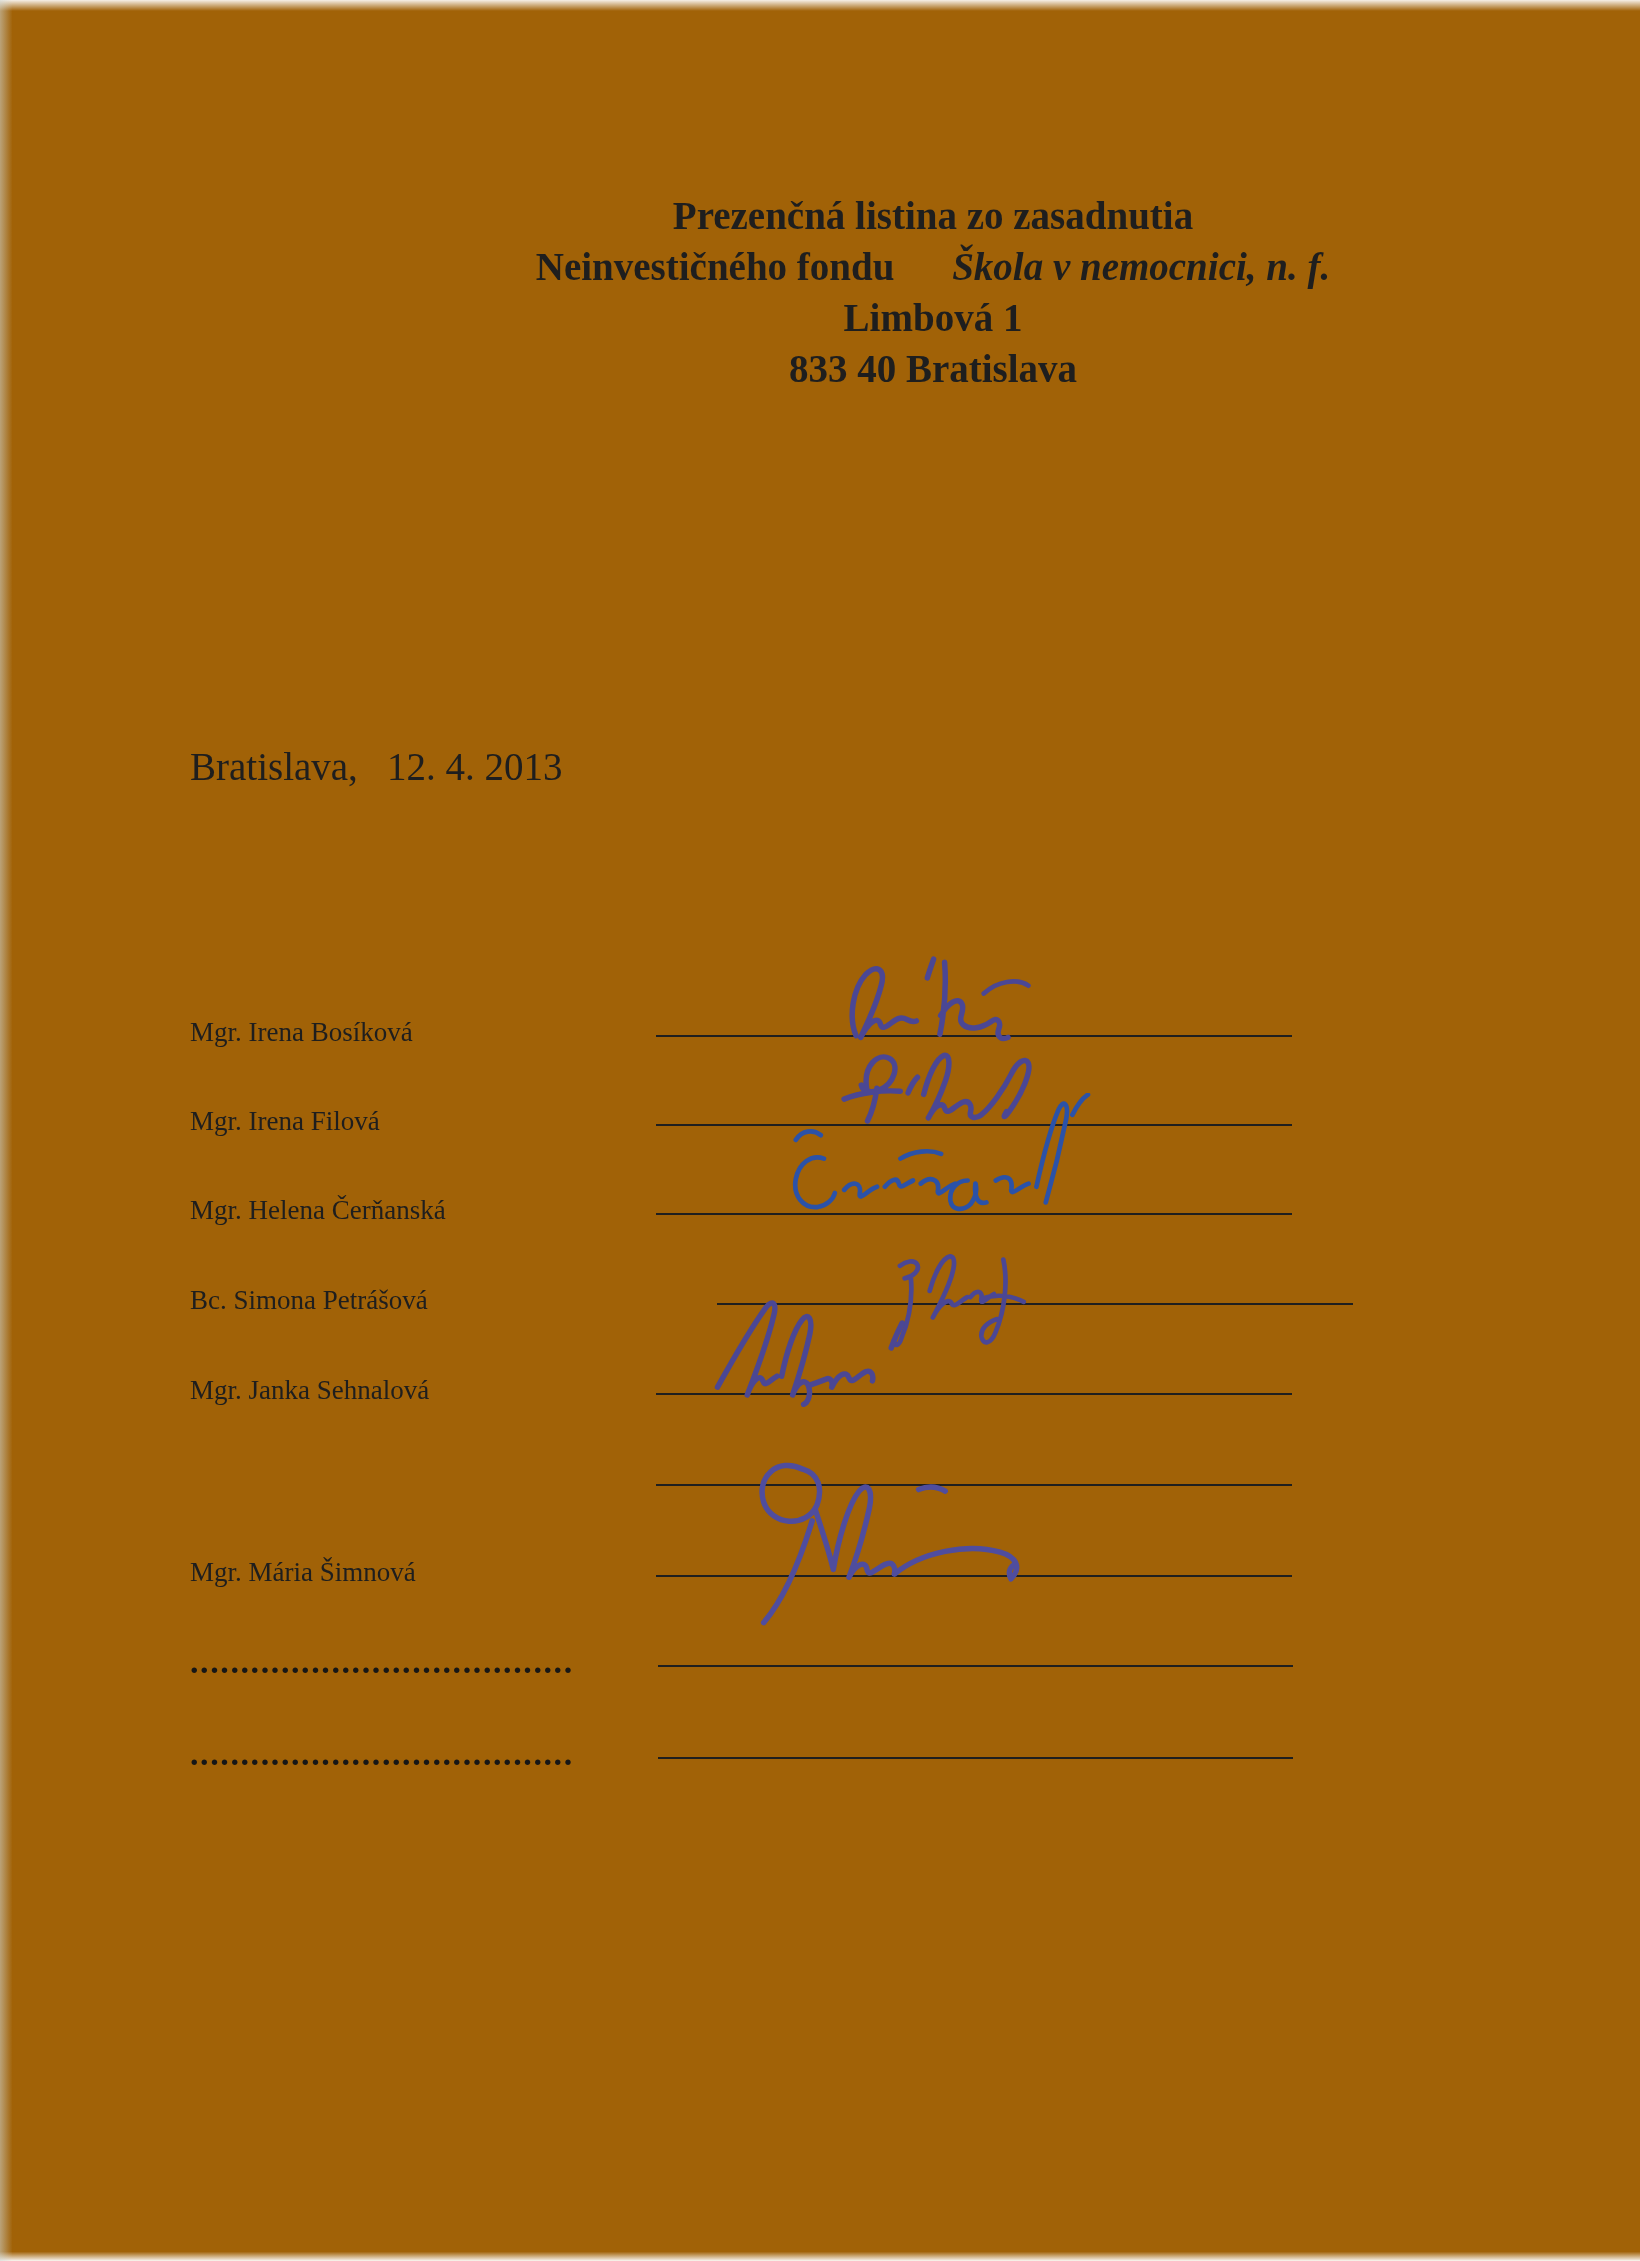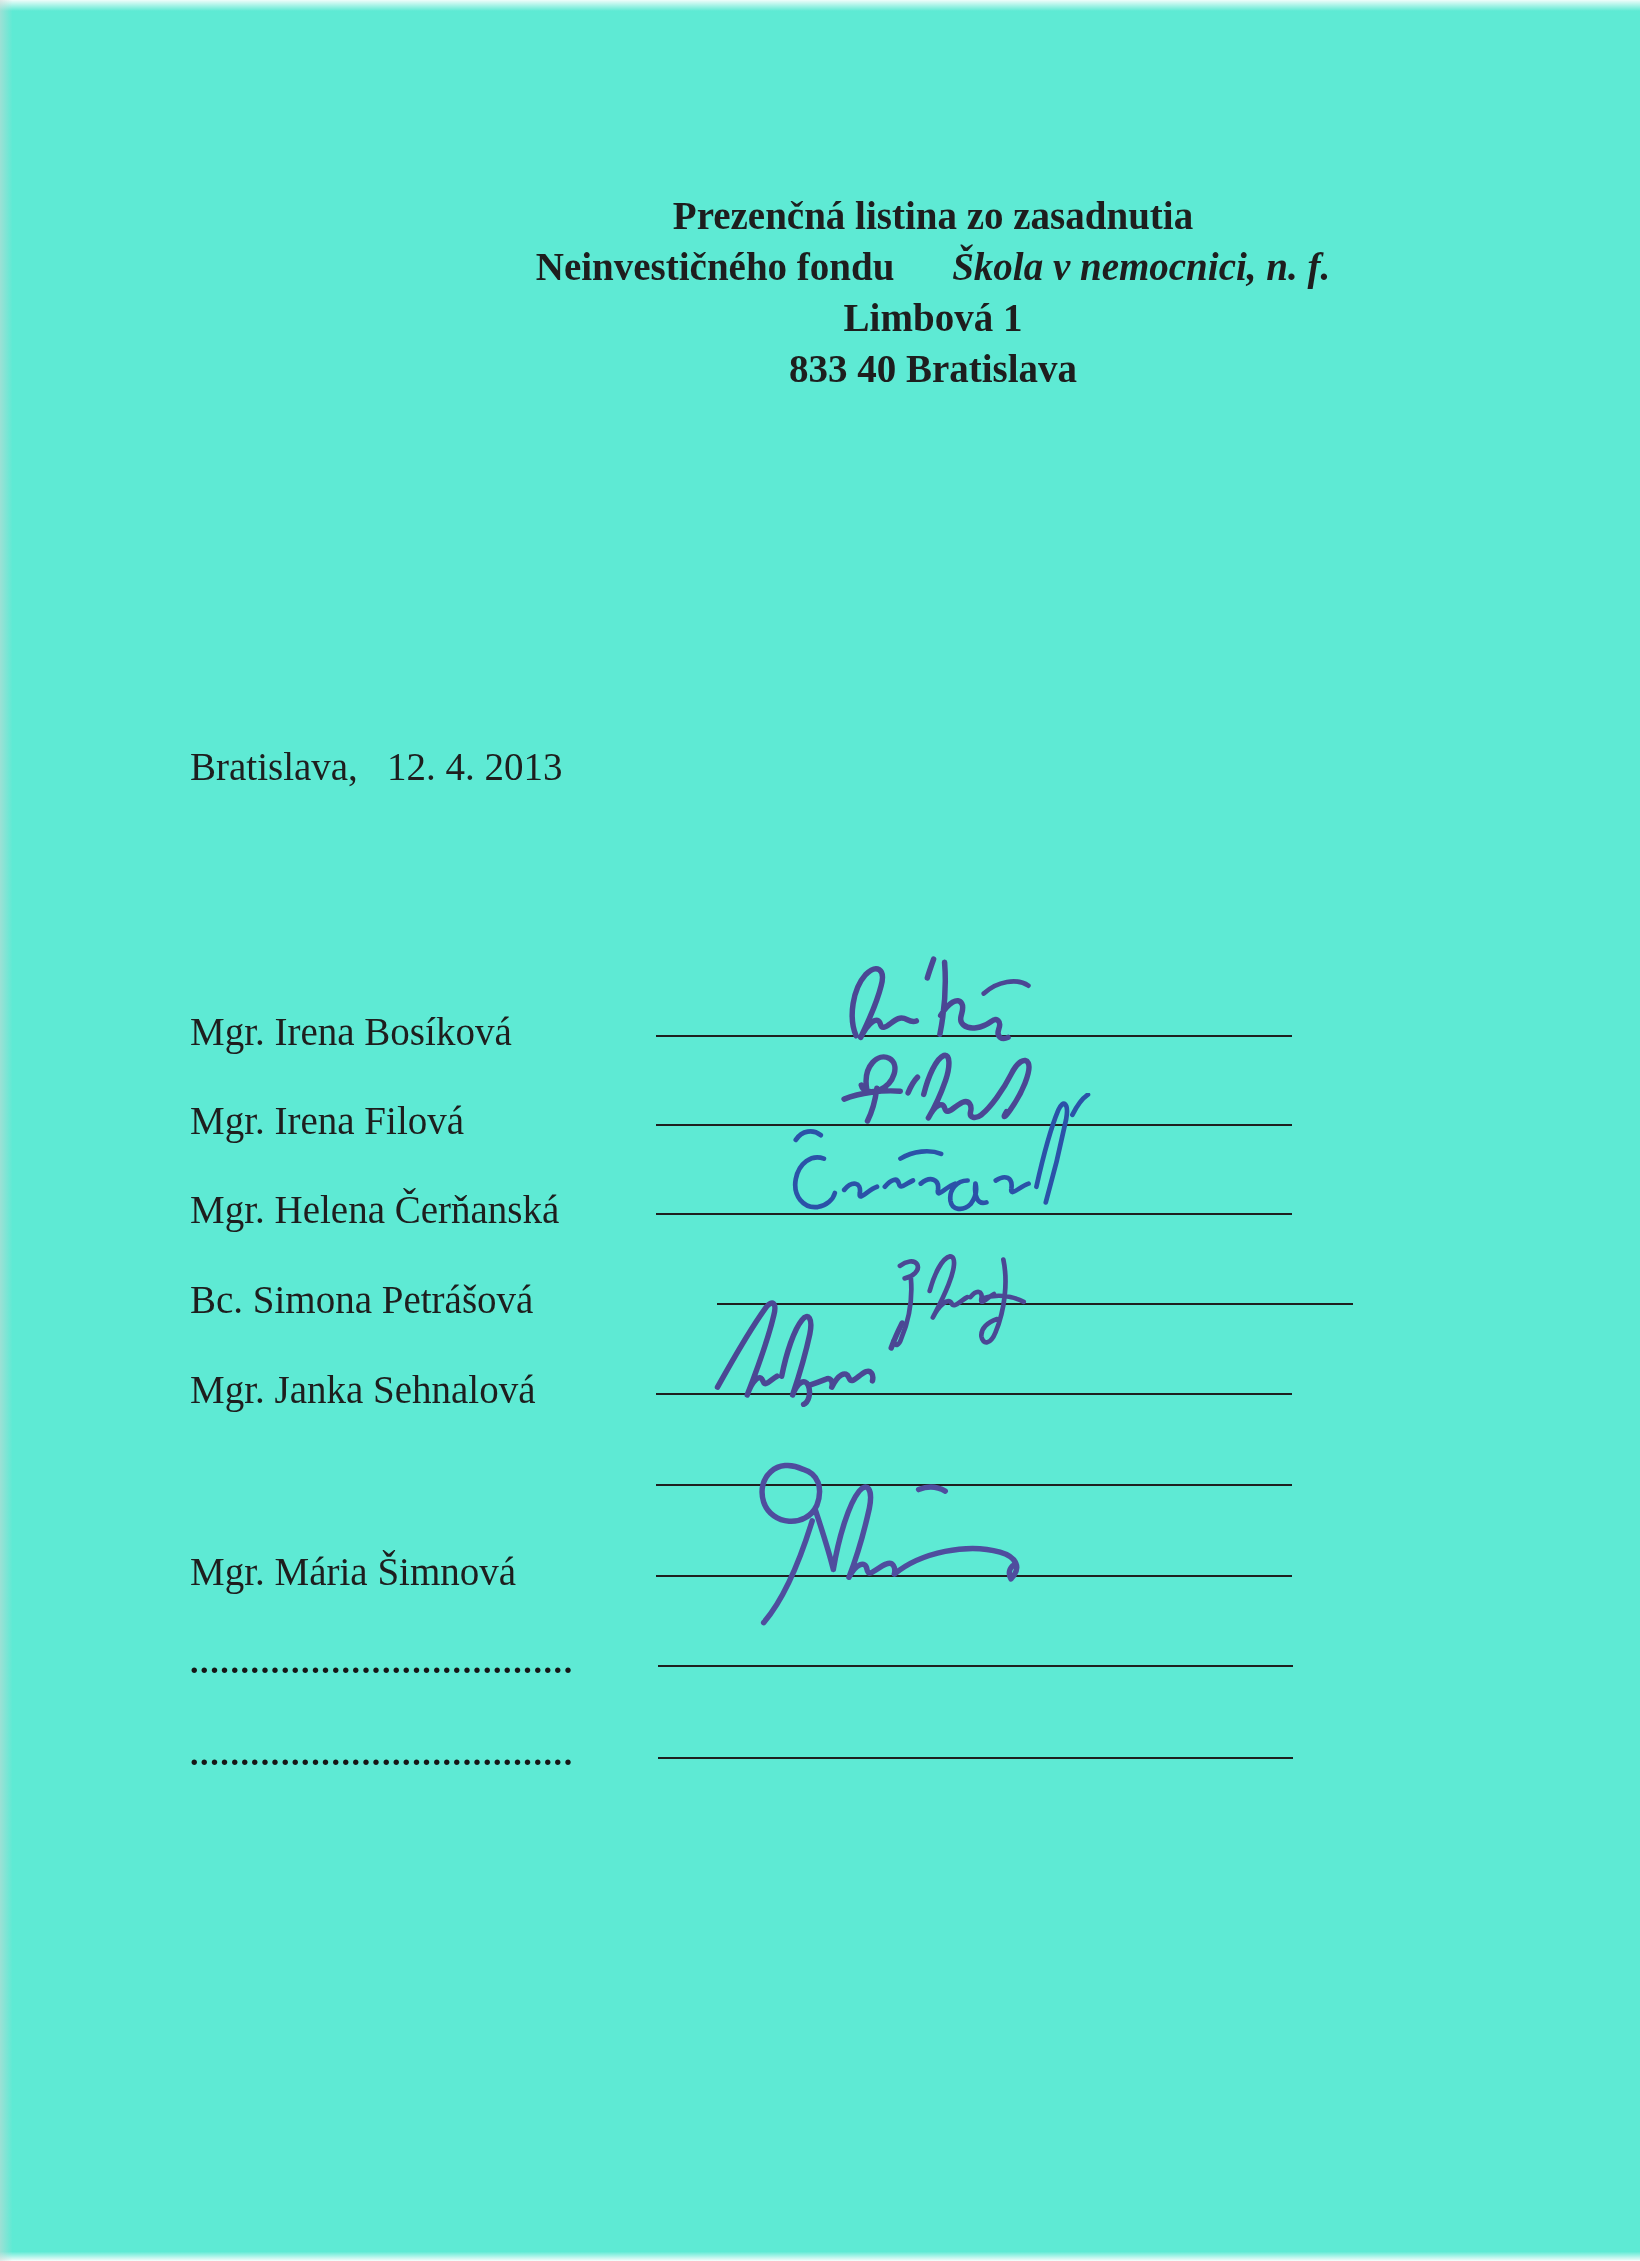--- a/index.html
+++ b/index.html
@@ -1,19 +1,19 @@
 <!DOCTYPE html>
 <html style="font-size:12.5px"><head>
 <meta charset="utf-8">
 <style>
   html,body{margin:0;padding:0;background:#e9ebea;}
   .page{
     position:relative;
     width:1640px;height:2261px;
-    background:#5eead4;
+    background:#a16207;
     font-family:"Liberation Serif", serif;
     color:#1e1e1e;
     overflow:hidden;
   }
   .page::before{
     content:"";position:absolute;inset:0;pointer-events:none;
     background:
       linear-gradient(90deg, rgba(208,216,214,0.55) 0px, rgba(208,216,214,0) 12.5px),
       linear-gradient(180deg, rgba(255,255,255,0.9) 0px, rgba(255,255,255,0) 11px),
       linear-gradient(0deg, rgba(255,255,255,0.95) 0px, rgba(255,255,255,0) 9.4px);
@@ -26,21 +26,21 @@
   .header .org-italic{font-style:italic;margin-left:48px;}
   .dateline{
     position:absolute;top:745px;left:190px;
     font-size:39px;line-height:44px;white-space:pre;
   }
   .att-row{position:absolute;left:190px;width:1176px;height:47px;}
   .r1{top:1010px}.r2{top:1099px}.r3{top:1188px}.r4{top:1278px}
   .r5{top:1368px}.r6{top:1459px}.r7{top:1550px}.r8{top:1640px}.r9{top:1732px}
   .att-name{
     position:absolute;left:0;top:0;
-    font-size:39px;line-height:44px;white-space:nowrap;
+    font-size:27px;line-height:44px;white-space:nowrap;
   }
   .sigline{
     position:absolute;top:25px;left:466px;width:636px;height:2.4px;
     background:#1f1f1f;
   }
   .r4 .sigline{left:527px;}
   .r8 .sigline,.r9 .sigline{left:468px;width:635px;}
   .dots{
     position:absolute;left:0;top:0;
     font-size:34px;line-height:44px;letter-spacing:1.6px;

